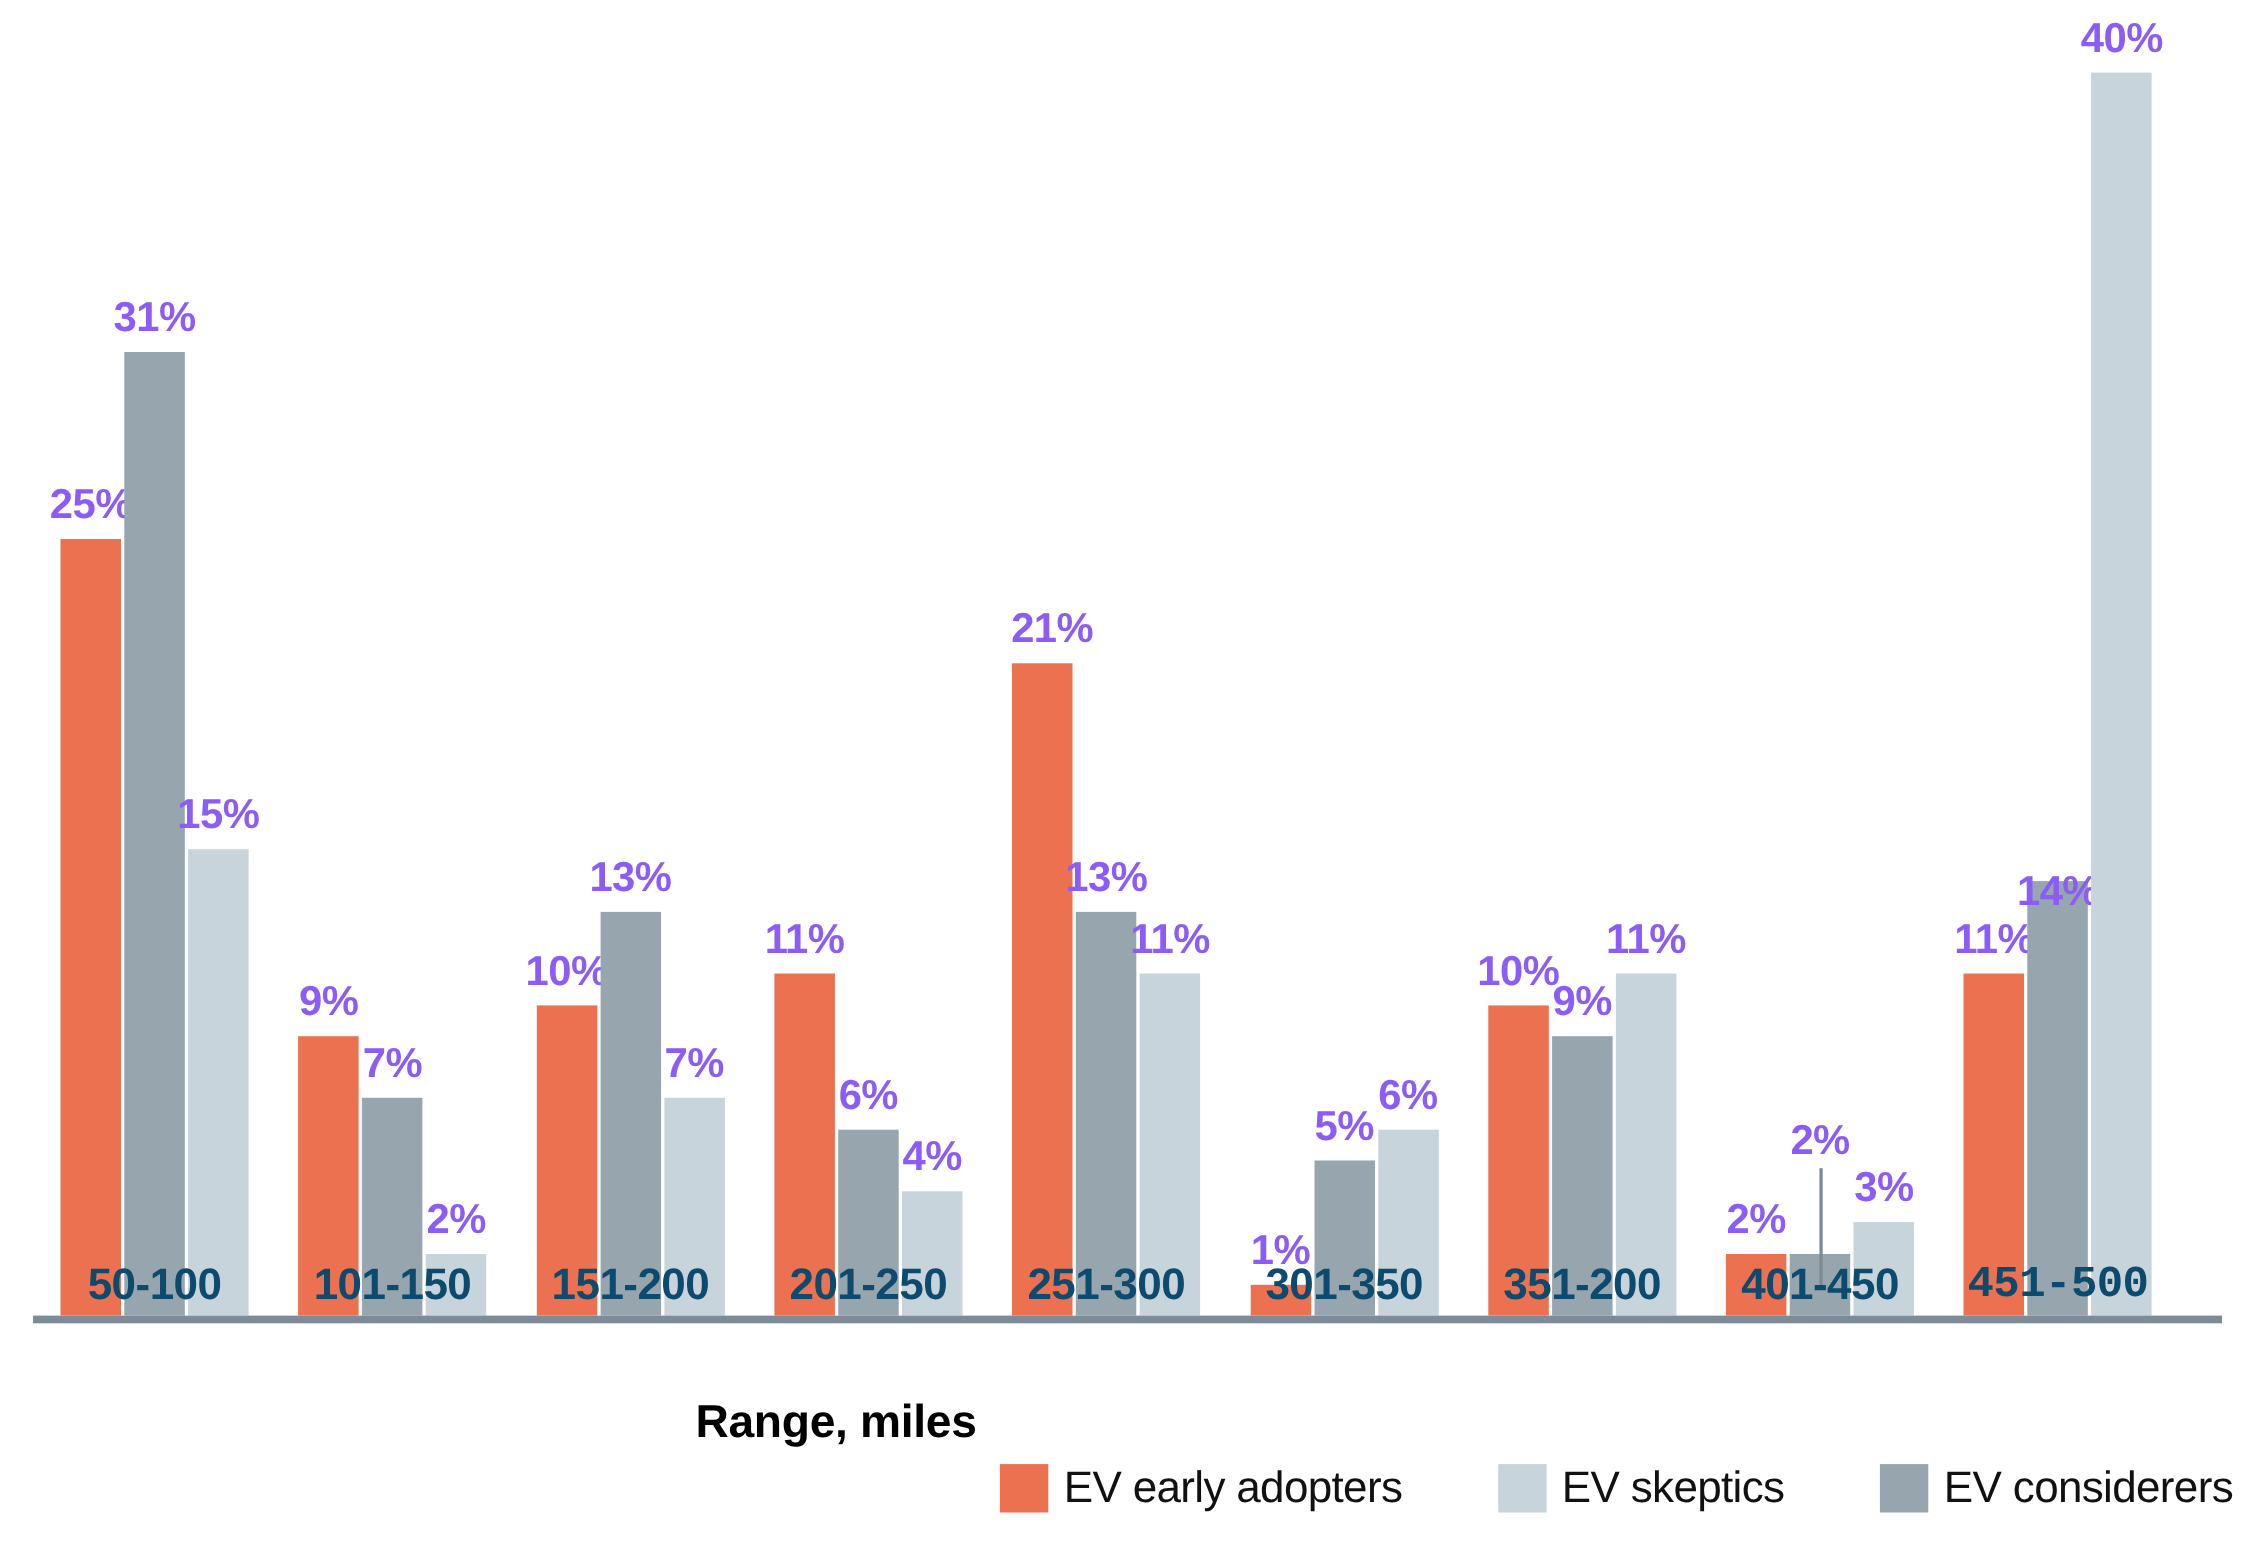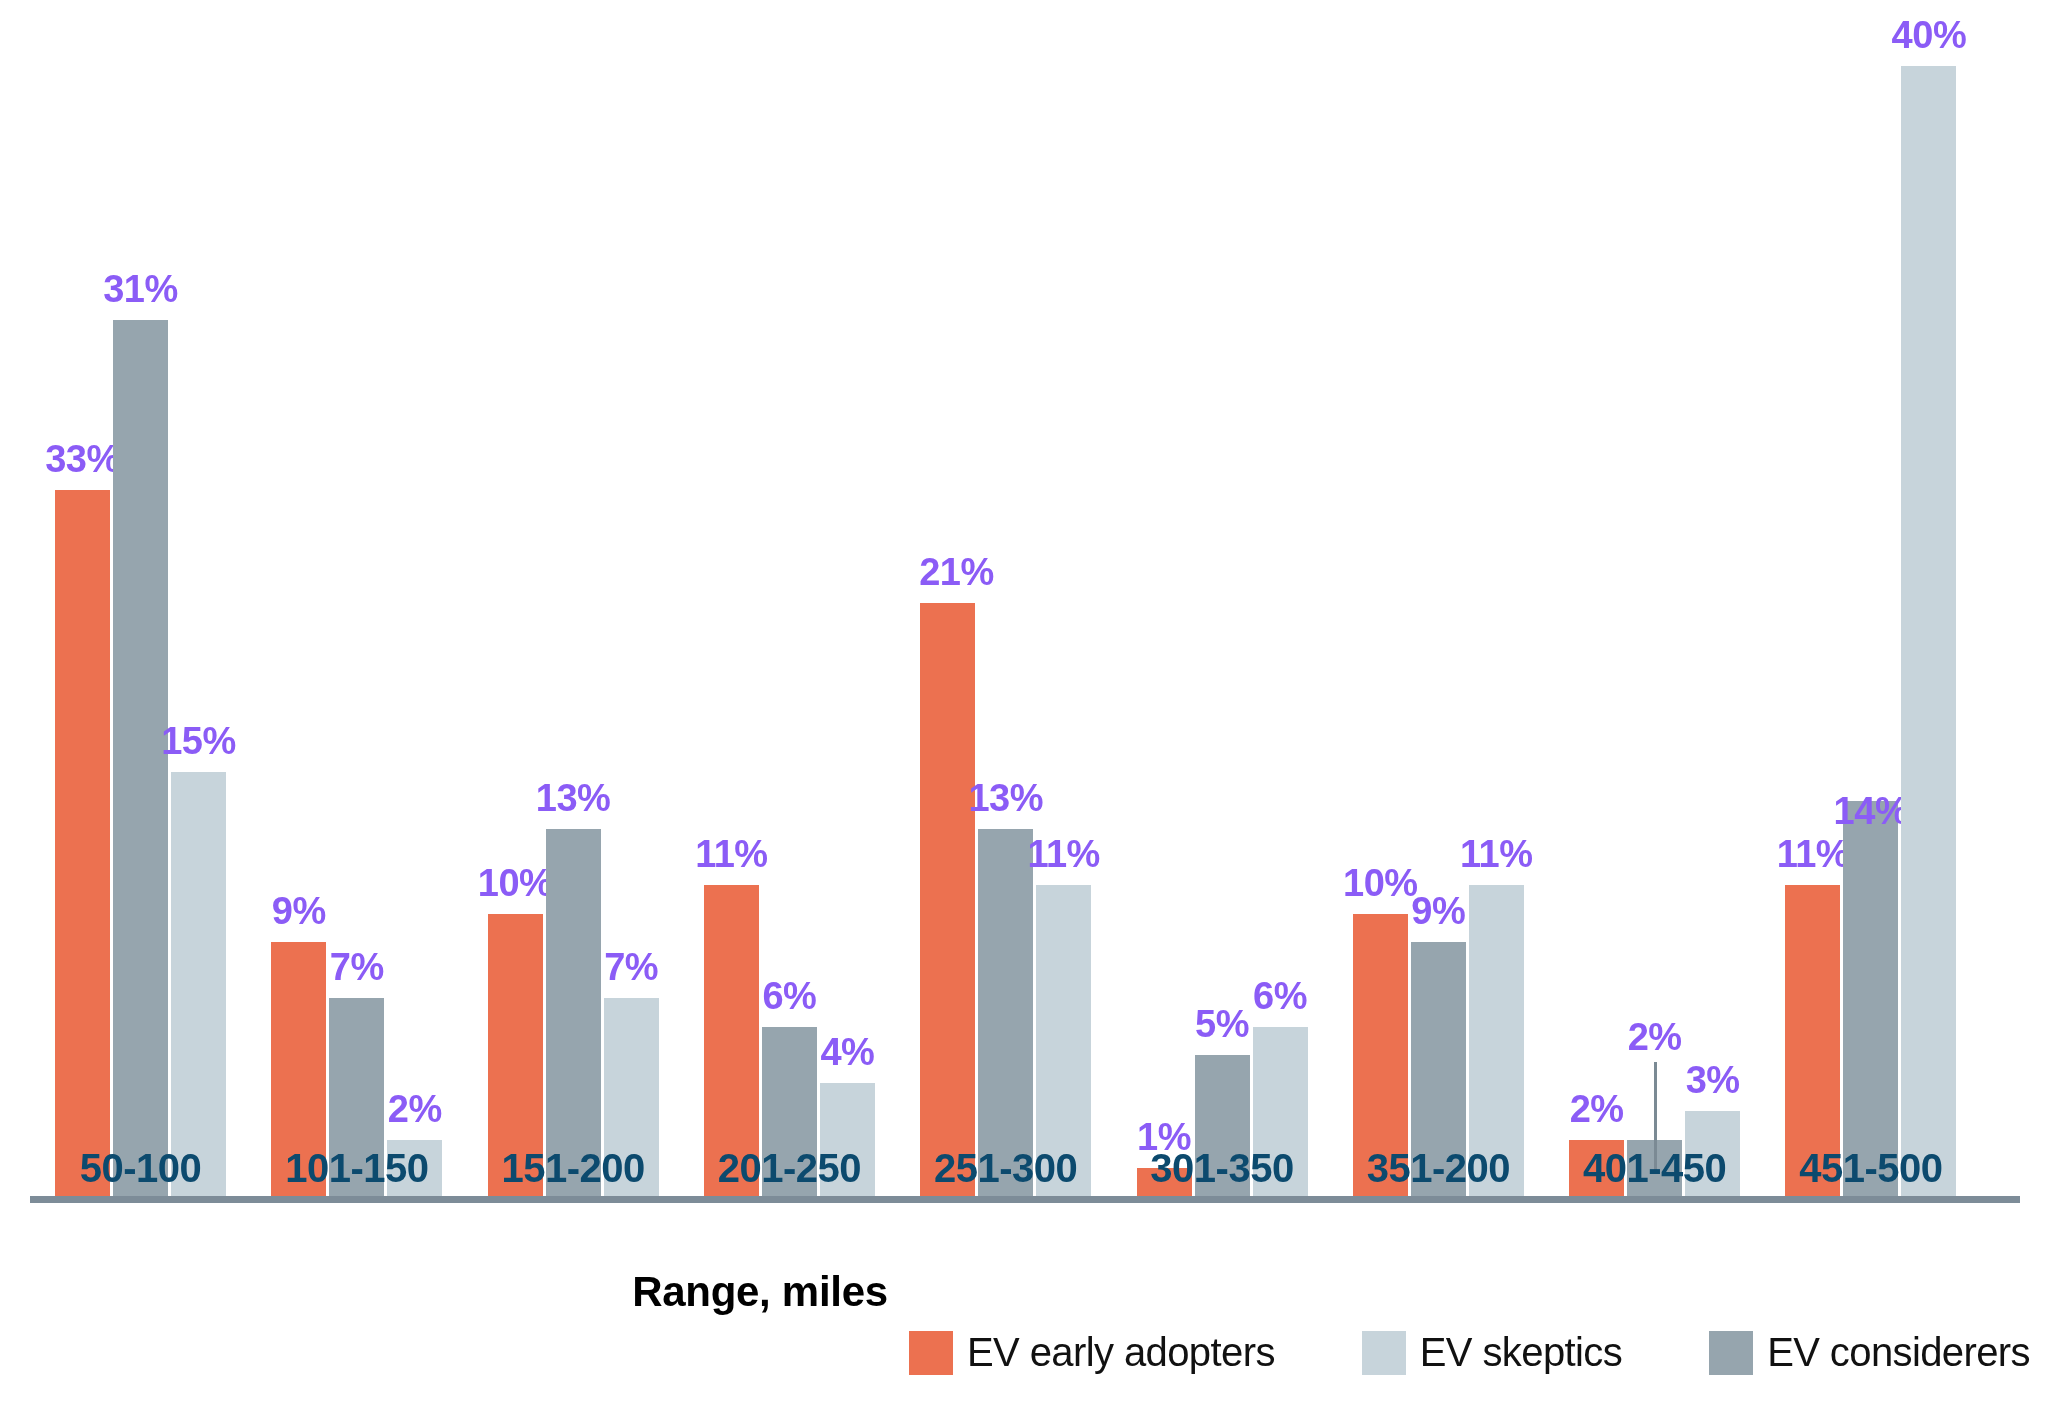--- a/index.html
+++ b/index.html
@@ -108,21 +108,21 @@
     letter-spacing: -0.6px;
   }
 </style>
 </head>
 <body>
 
 <div id="chart-root">
 
   <div id="plot-area">
       <div class="bar s0" style="left: 55px; width: 55px; height: 706.25px;"></div>
-      <div class="bar-label" style="width: 125px; left: 20px; top: 439.75px;">33%</div>
+      <div class="bar-label" style="width: 125px; left: 20px; top: 439.75px;">25%</div>
       <div class="bar s1" style="left: 113px; width: 55px; height: 875.75px;"></div>
       <div class="bar-label" style="width: 125px; left: 78px; top: 270.25px;">31%</div>
       <div class="bar s2" style="left: 171px; width: 55px; height: 423.75px;"></div>
       <div class="bar-label" style="width: 125px; left: 136px; top: 722.25px;">15%</div>
       <div class="bar s0" style="left: 271.3px; width: 55px; height: 254.25px;"></div>
       <div class="bar-label" style="width: 125px; left: 236.3px; top: 891.75px;">9%</div>
       <div class="bar s1" style="left: 329.3px; width: 55px; height: 197.75px;"></div>
       <div class="bar-label" style="width: 125px; left: 294.3px; top: 948.25px;">7%</div>
       <div class="bar s2" style="left: 387.3px; width: 55px; height: 56.5px;"></div>
       <div class="bar-label" style="width: 125px; left: 352.3px; top: 1089.5px;">2%</div>
@@ -175,21 +175,21 @@
 
   <div id="cat-labels">
       <div class="cat-label" style="left: 15px; width: 251px;">50-100</div>
       <div class="cat-label" style="left: 231.3px; width: 251px;">101-150</div>
       <div class="cat-label" style="left: 447.6px; width: 251px;">151-200</div>
       <div class="cat-label" style="left: 663.9px; width: 251px;">201-250</div>
       <div class="cat-label" style="left: 880.2px; width: 251px;">251-300</div>
       <div class="cat-label" style="left: 1096.5px; width: 251px;">301-350</div>
       <div class="cat-label" style="left: 1312.8px; width: 251px;">351-200</div>
       <div class="cat-label" style="left: 1529.1px; width: 251px;">401-450</div>
-      <div class="cat-label" style="left: 1745.4px; width: 251px;">451-500</div>
+      <div class="cat-label" style="left: 1745.4px; width: 251px; font-family: Liberation Mono, monospace;">451-500</div>
     </div>
 
   <div id="axis-title">Range, miles</div>
 
   <div id="legend">
       <div class="legend-item">
         <span class="legend-swatch s0"></span>
         <span class="legend-label">EV early adopters</span>
       </div>
       <div class="legend-item">

